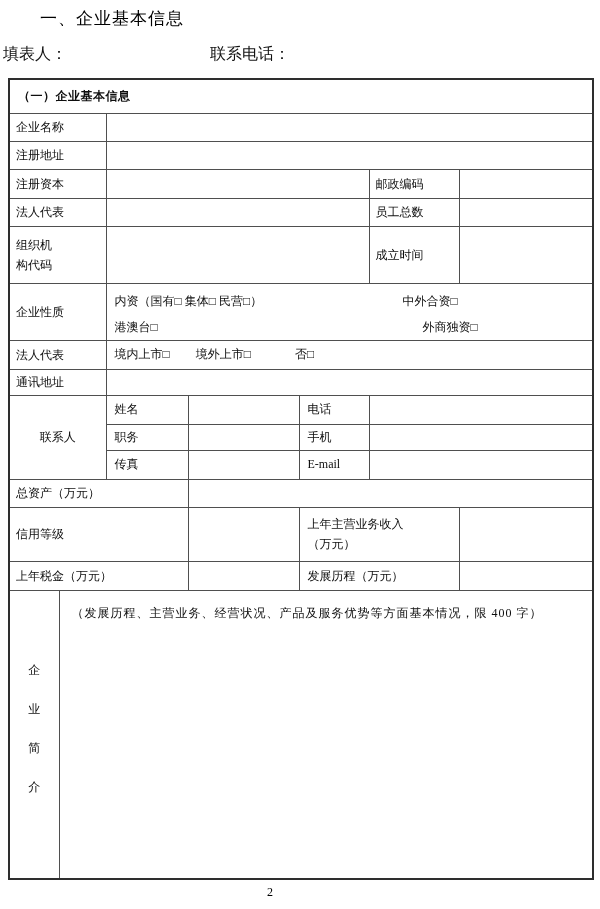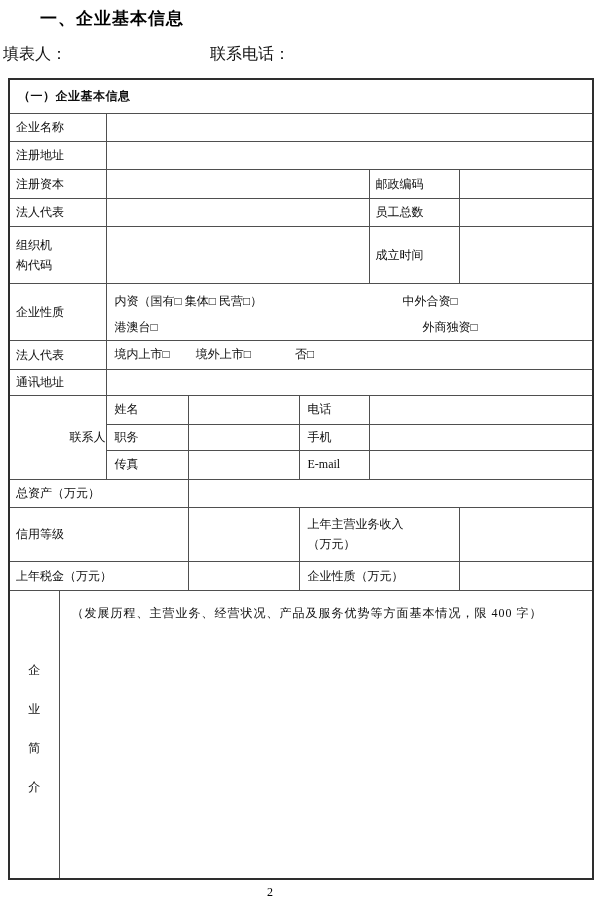--- a/index.html
+++ b/index.html
@@ -4,40 +4,40 @@
 <style>
   * { margin:0; padding:0; box-sizing:border-box; }
   html,body { background:#ffffff; }
   .page {
     position:relative; width:600px; height:909px; background:#ffffff;
     font-family:"Liberation Serif","DejaVu Serif",serif; color:#111;
     overflow:hidden;
   }
   .doc-title {
     position:absolute; left:40px; top:7px;
-    font-size:17px; font-weight:bold; letter-spacing:1px;
+    font-size:17px; font-weight:normal; letter-spacing:1px;
     font-family:"Liberation Sans","DejaVu Sans",sans-serif; color:#000;
   }
   .filler-line { position:absolute; left:3px; top:44px; width:594px; font-size:16px; }
   .filler-name { position:absolute; left:0; top:0; }
   .filler-phone { position:absolute; left:207px; top:0; }
 
   table.form {
     position:absolute; left:8px; top:78px; width:584px;
     border-collapse:collapse; table-layout:fixed;
     border:2px solid #2e2e2e;
   }
   td {
     border:1px solid #4f4f4f; font-size:12px; color:#0e0e0e;
     vertical-align:middle; padding:0; overflow:hidden;
   }
   td.hdr { font-weight:bold; padding-left:8px; letter-spacing:0.5px; }
   td.lbl { padding-left:6px; white-space:pre-line; line-height:20px; }
   td.sub { padding-left:8px; }
-  td.ctr { text-align:right; }
+  td.ctr { text-align:center; }
   td.val {}
   .opt-cell { position:relative; }
   .opt-line { position:relative; padding-left:8px; line-height:26px; height:26px; white-space:nowrap; }
   .opt-line.first { margin-top:4px; }
   .abs-opt { position:absolute; top:0; }
   .listing-cell { padding-left:8px; white-space:nowrap; }
   .gap44 { margin-left:23px; }
   .gap41 { margin-left:41px; }
   td.profile-lbl {
     text-align:center; white-space:pre-line; line-height:39px;
@@ -168,21 +168,21 @@
       <td colspan="3" class="lbl">信用等级</td>
       <td class="val"></td>
       <td colspan="2" class="lbl" style="padding-left:8px">上年主营业务收入
 （万元）</td>
       <td class="val"></td>
     </tr>
 
     <tr style="height:29px">
       <td colspan="3" class="lbl">上年税金（万元）</td>
       <td class="val"></td>
-      <td colspan="2" class="lbl" style="padding-left:8px">企业性质（万元）</td>
+      <td colspan="2" class="lbl" style="padding-left:8px">发展历程（万元）</td>
       <td class="val"></td>
     </tr>
 
     <tr style="height:289px">
       <td class="profile-lbl">企
 业
 简
 介</td>
       <td colspan="6" class="profile-content">
         <span>（发展历程、主营业务、经营状况、产品及服务优势等方面基本情况，限 400 字）</span>

